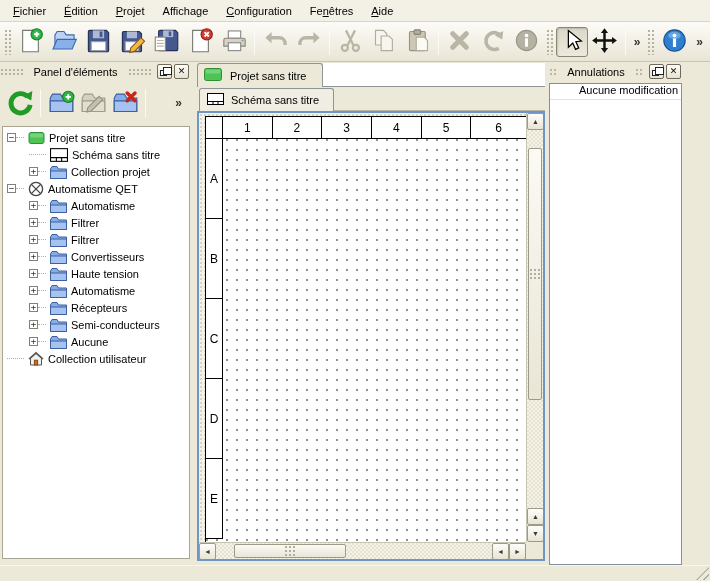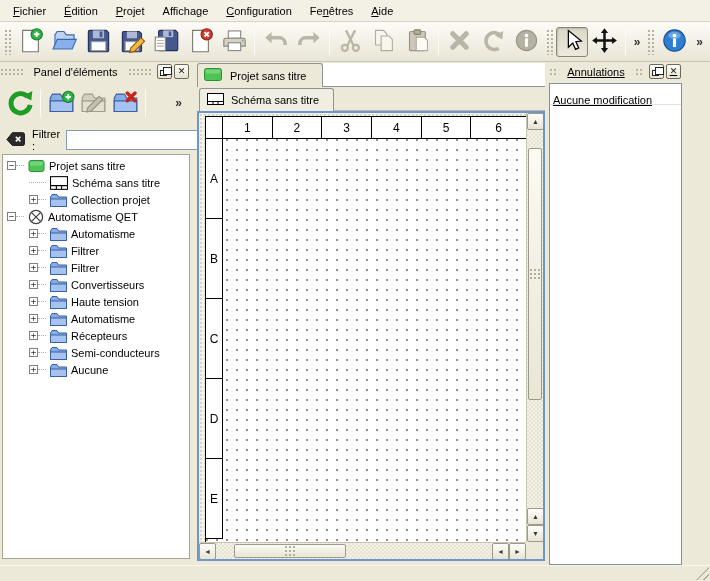--- a/index.html
+++ b/index.html
@@ -71,23 +71,23 @@
   .hscroll { position:absolute; left:0; bottom:0; right:17px; height:17px; display:flex; background:#eceadb; border-top:1px solid #c8c4b2; }
   .sb-track { flex:1; position:relative; background-image:conic-gradient(#f4f2e6 25%, #e6e3d2 0 50%, #f4f2e6 0 75%, #e6e3d2 0); background-size:4px 4px; }
   .sb-btn { width:17px; height:17px; flex:none; border:1px solid #9d9a8a; border-radius:2px; background:linear-gradient(#fefdf9,#e8e4d4); display:flex; align-items:center; justify-content:center; font-size:7px; color:#3a3a33; }
   .sb-thumb { position:absolute; border:1px solid #9d9a8a; border-radius:2px; background:linear-gradient(#fbfaf4,#e9e6d6); display:flex; align-items:center; justify-content:center; }
   .sb-grip { width:12px; height:12px; background-image:radial-gradient(#b2ae9c 1px, transparent 1.2px); background-size:4px 4px; }
   .vscroll .sb-thumb { left:1px; right:1px; top:18px; height:252px; }
   .hscroll .sb-thumb { top:1px; bottom:1px; left:18px; width:112px; }
   .sb-corner { position:absolute; right:0; bottom:0; width:17px; height:17px; background:#ece9d8; }
 
   
-  .right-dock { width:135px; margin-left:4px;text-decoration:underline; }
+  .right-dock { width:135px; margin-left:4px; }
   .undo-list { flex:1; margin:3px 2px 0 0; border:1px solid #828f9c; background:#fff; overflow:hidden; }
-  .undo-item { height:16px; padding:10px 3px; border-bottom:1px solid #e2e2e2; white-space:nowrap; }
+  .undo-item { height:16px; padding:0 3px; border-bottom:1px solid #e2e2e2; white-space:nowrap;text-align:right; }
 
   
   .statusbar { height:16px; background:#ece9d8; border-top:1px solid #f8f6ee; position:relative; }
   .grip { position:absolute; right:1px; bottom:1px; width:13px; height:13px; background:repeating-linear-gradient(135deg,#b0ac9a 0 1.5px,transparent 1.5px 4.5px); clip-path:polygon(100% 0,100% 100%,0 100%); }
 </style>
 </head>
 <body>
 
 <div id="app">
 
@@ -339,29 +339,20 @@
           <svg viewBox="0 0 24 24" width="27" height="27">
                 <path d="M2 8l2-3.5h7L13 8h9v12H2z" fill="#86ade8" stroke="#3b5fa0"></path>
                 <path d="M2 10.5h20V20H2z" fill="#a5c2f0" stroke="#3b5fa0"></path>
                 <path d="M13.5 3.5l7 7M20.5 3.5l-7 7" stroke="#c82418" stroke-width="3" stroke-linecap="round"></path>
               </svg></span>
           </div>
         <div class="pt-sep"></div>
         <div class="pt-overflow">»</div>
       </div>
 
-      <div class="filter-row">
-        <span>
-          <svg viewBox="0 0 22 18" width="20" height="17">
-              <path d="M7 1.5h11.5A1.8 1.8 0 0120.3 3.3v10.4a1.8 1.8 0 01-1.8 1.8H7L1 9z" fill="#2a2a2a" stroke="#111"></path>
-              <path d="M10.8 6l5 5M15.8 6l-5 5" stroke="#fff" stroke-width="1.8"></path>
-            </svg></span>
-        <span>Filtrer :</span>
-        <input class="filter-input" value="" style="">
-      </div>
 
       <div class="tree-box" id="tree">
           <div class="tree-row" style="padding-left: 4px;">
             <div class="exp">−</div>
             <div class="tree-connector"></div>
             <span class="tree-icon">
               <svg viewBox="0 0 16 14" width="17" height="14">
                 <rect x="0.5" y="1.5" width="15" height="11" rx="2" fill="#4ec455" stroke="#2c9034"></rect>
                 <rect x="1.5" y="2.5" width="13" height="4" rx="1.5" fill="#74d47a"></rect>
               </svg>
@@ -491,20 +482,31 @@
           <div class="tree-row" style="padding-left: 26px;">
             <div class="exp">+</div>
             <div class="tree-connector"></div>
             <span class="tree-icon">
               <svg viewBox="0 0 17 14" width="17" height="14">
                 <path d="M0.5 4l1.5-2.5h5L8.5 4h8v9.5H0.5z" fill="#86ade8" stroke="#3b5fa0"></path>
                 <path d="M0.5 6h16v7.5H0.5z" fill="#a5c2f0" stroke="#3b5fa0"></path>
               </svg>
             </span>
             <span>Aucune</span>
+          </div>
+          <div class="tree-row" style="padding-left: 4px;">
+            <div class="tree-connector" style="width: 17px;"></div>
+            <span class="tree-icon">
+              <svg viewBox="0 0 16 15" width="16" height="15">
+                <path d="M2.5 7.5L8 2.5l5.5 5V14h-11z" fill="#f2f2ee" stroke="#555"></path>
+                <path d="M1 8l7-6.3L15 8" fill="none" stroke="#555" stroke-width="1.5"></path>
+                <rect x="6.4" y="9.2" width="3.2" height="4.8" fill="#c96a1e" stroke="#8a4a12"></rect>
+              </svg>
+            </span>
+            <span>Collection utilisateur</span>
           </div>
         </div>
     </div>
 
     <div class="center">
       <div class="tabbar">
         <div class="tab-outer">
           <span>
             <svg viewBox="0 0 18 13" width="18" height="13">
                 <rect x="0.5" y="0.5" width="17" height="12" rx="2" fill="#4ec455" stroke="#2c9034"></rect>

